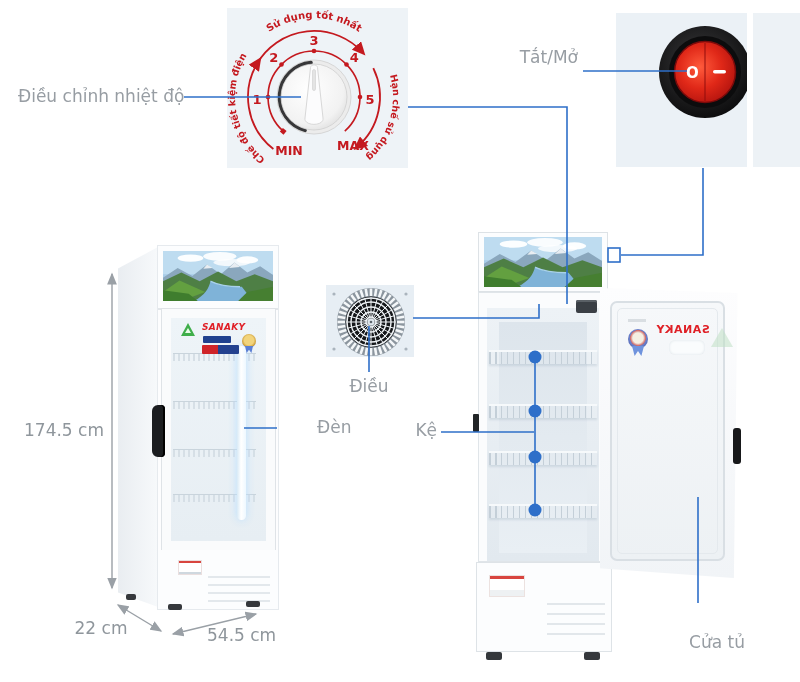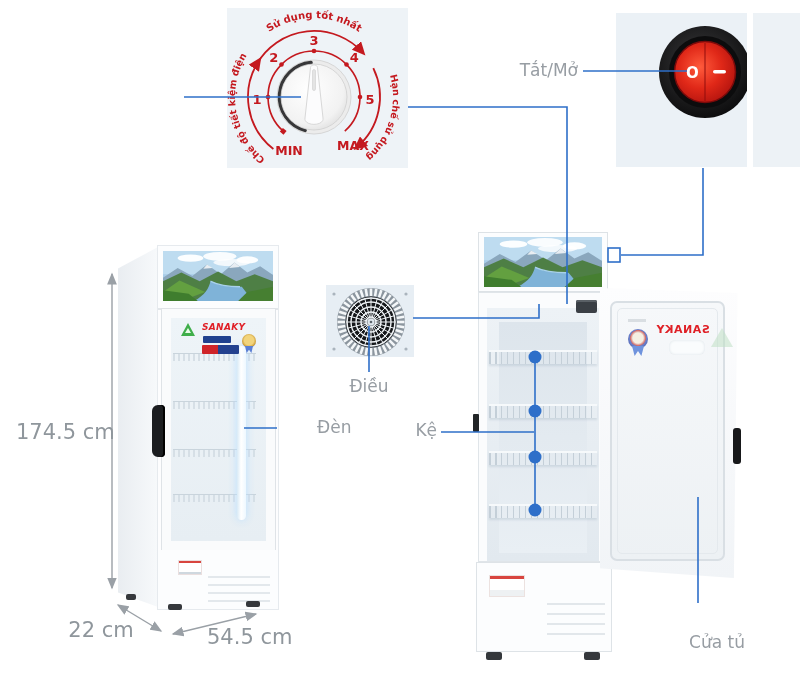--- a/index.html
+++ b/index.html
@@ -1,20 +1,20 @@
 <!DOCTYPE html>
 <html><head>
 <meta charset="utf-8">
 <style>
   html,body{margin:0;padding:0;background:#fff;}
   #canvas{position:relative;width:800px;height:682px;background:#ffffff;overflow:hidden;
           font-family:"DejaVu Sans","Liberation Sans",sans-serif;}
   .panel{position:absolute;background:#edf2f7;}
   .label{position:absolute;color:#979da3;font-size:17px;line-height:1.15;white-space:nowrap;}
-  .dim-label{position:absolute;color:#8f969c;font-size:21px;white-space:nowrap;}
+  .dim-label{position:absolute;color:#8f969c;font-size:17px;white-space:nowrap;}
 
   
   .fridge-side{position:absolute;left:118px;top:247px;width:40px;height:360px;
     background:linear-gradient(90deg,#e9edf1,#f7f9fb);
     clip-path:polygon(0 6%,100% 0,100% 100%,0 96%);}
   .fridge-front{position:absolute;left:157px;top:245px;width:122px;height:365px;
     background:#fdfdfe;border:1px solid #e6eaee;box-sizing:border-box;}
   .hdr{position:absolute;left:0;top:0;right:0;height:62px;background:#fcfdfe;border-bottom:2px solid #e2e6ea;}
   .hdr svg{position:absolute;left:5px;top:5px;width:110px;height:50px;}
   .ldoor{position:absolute;left:4px;top:63px;width:113px;height:241px;box-sizing:border-box;
@@ -397,21 +397,22 @@
       <circle cx="535" cy="457" r="6.5"></circle>
         <circle cx="535" cy="510" r="6.5"></circle>
     </g>
     <g stroke="#9aa0a6" stroke-width="1.4" fill="none">
       <path d="M112,274 L112,588" marker-start="url(#arrGray)" marker-end="url(#arrGray)"></path>
       <path d="M118,605 L161,631" marker-start="url(#arrGray)" marker-end="url(#arrGray)"></path>
       <path d="M173,634 L256,614" marker-start="url(#arrGray)" marker-end="url(#arrGray)"></path>
     </g>
   </svg>
 
-  <div class="label toplabels" style="left:512px;top:61px;width:66px;text-align:right">Tắt/Mở</div>
+  <div class="label toplabels" style="left:18px;top:87px;width:164px;text-align:right">Điều chỉnh nhiệt độ</div>
+  <div class="label toplabels" style="left:512px;top:48px;width:66px;text-align:right">Tắt/Mở</div>
   <div class="label toplabels" style="left:332px;top:377px;width:74px;text-align:center">Điều</div>
   <div class="label toplabels" style="left:399px;top:421px;width:38px;text-align:right">Kệ</div>
   <div class="label toplabels" style="left:281px;top:418px;margin-left:36px;">Đèn</div>
   <div class="label toplabels" style="left:653px;top:633px;width:92px;text-align:right">Cửa tủ</div>
   <div class="dim-label toplabels" style="left:16px;top:420px;width:88px;text-align:right">174.5 cm</div>
   <div class="dim-label toplabels" style="left:62px;top:618px;width:78px;text-align:center">22 cm</div>
   <div class="dim-label toplabels" style="left:207px;top:625px;width:78px;text-align:left">54.5 cm</div>
 </div>
 
 </body></html>

